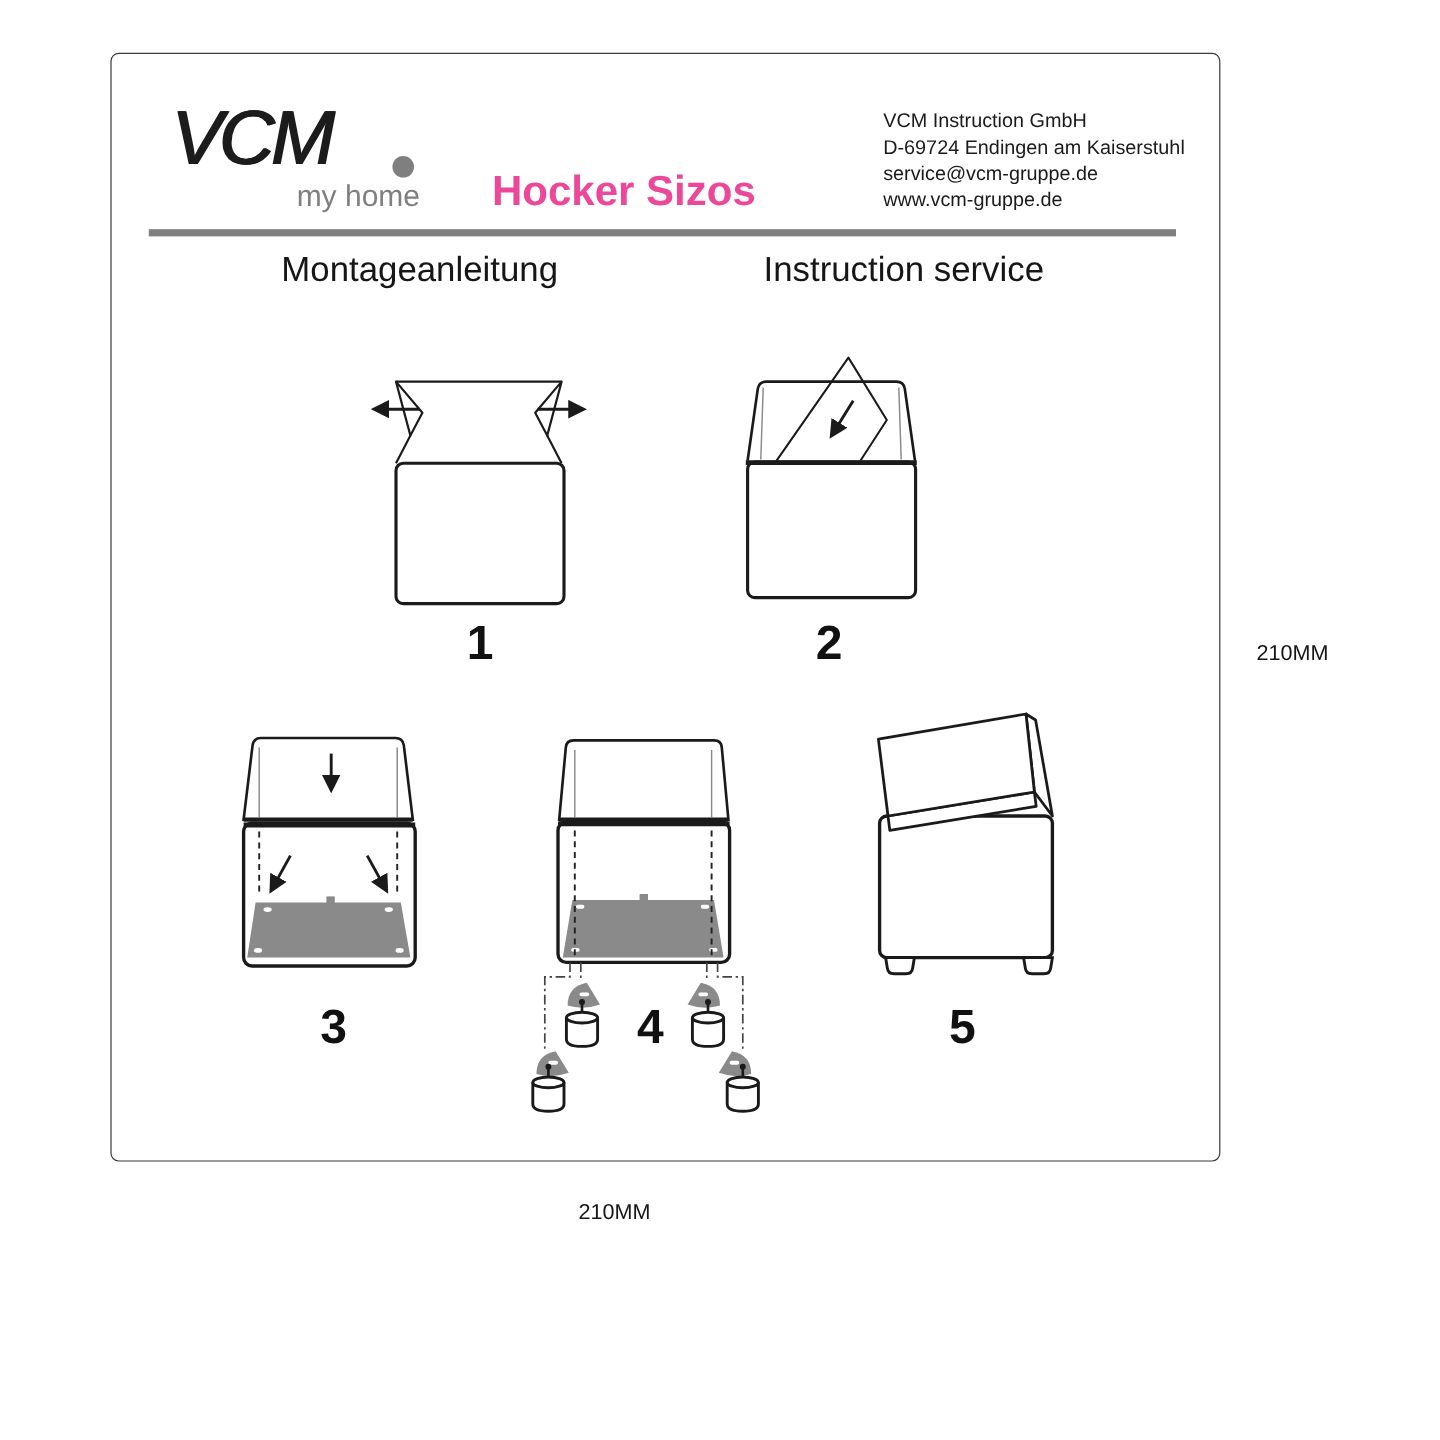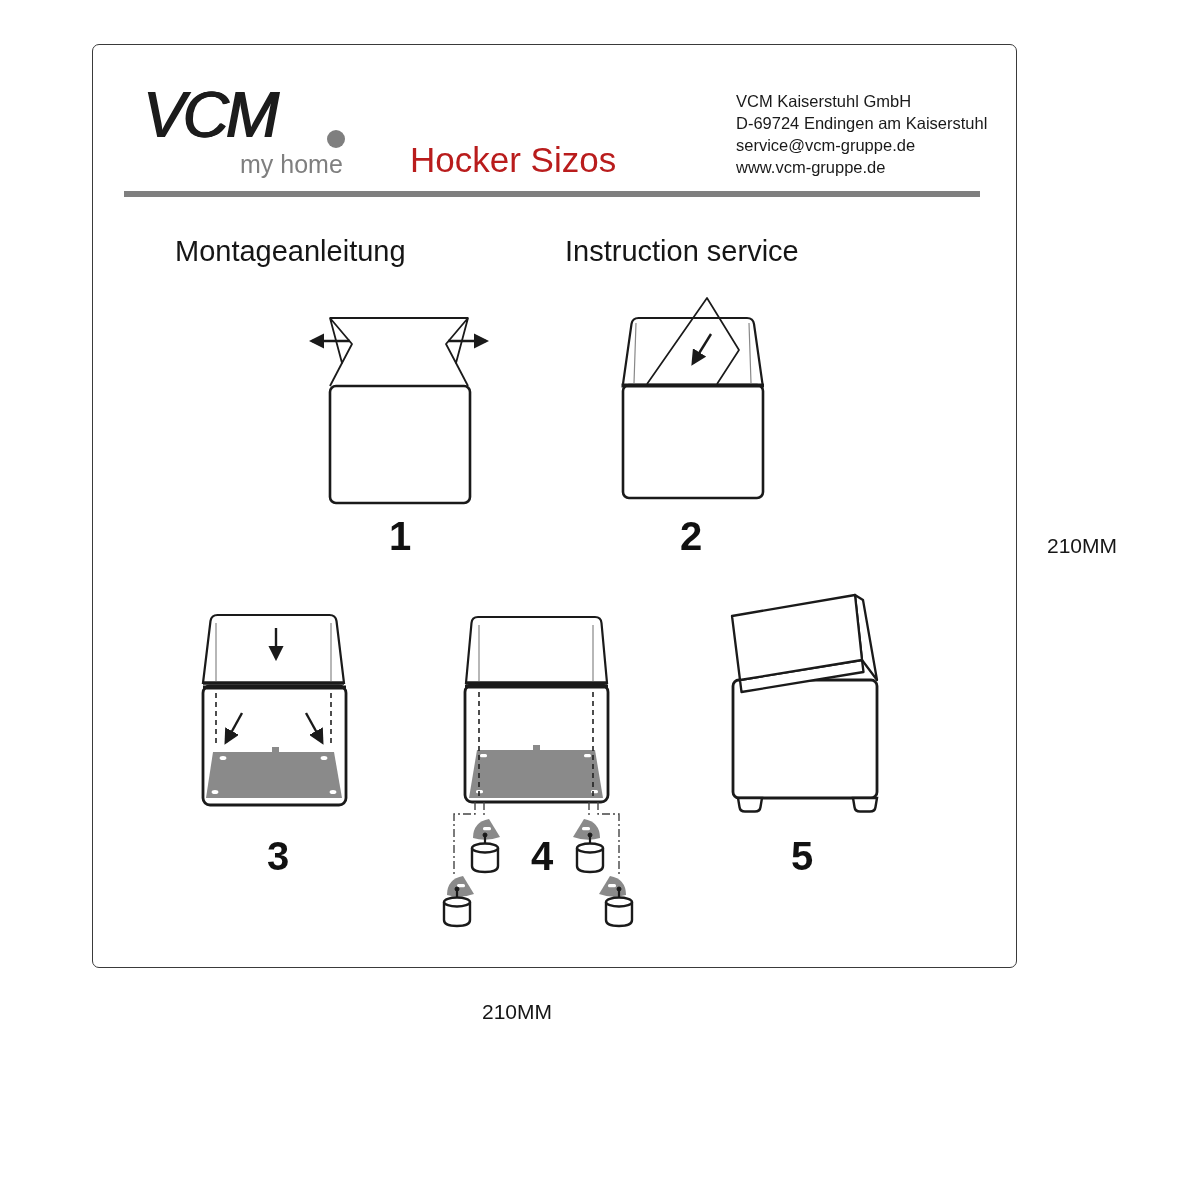--- a/index.html
+++ b/index.html
@@ -5,44 +5,44 @@
   html,body{margin:0;padding:0;background:#fff;}
   body{width:1200px;height:1200px;position:relative;overflow:hidden;
        font-family:"Liberation Sans",sans-serif;color:#1a1a1a;}
   .abs{position:absolute;}
   .sheet-border{left:92px;top:44px;width:923px;height:922px;
        border:1.6px solid #3a3a3a;border-radius:7px;background:#fff;}
   .logo-brand{left:143px;top:78px;font-size:64px;font-weight:normal;font-style:italic;
        letter-spacing:-3px;color:#1c1c1c;
        text-shadow:0.8px 0 0 #1c1c1c,-0.8px 0 0 #1c1c1c;}
   .logo-dot{left:327px;top:130px;width:18px;height:18px;border-radius:50%;background:#7f7f7f;}
-  .logo-tagline{left:240px;top:150px;width:110px;text-align:left;
+  .logo-tagline{left:240px;top:150px;width:110px;text-align:right;
        font-size:25px;color:#7f7f7f;}
-  .doc-title{left:410px;top:140px;font-size:35px;font-weight:normal;color:#b91c1c;}
+  .doc-title{left:410px;top:140px;font-size:35px;font-weight:bold;color:#ec4899;}
   .company{left:736px;top:90px;font-size:16.5px;line-height:22px;color:#1a1a1a;}
   .divider{left:124px;top:191px;width:856px;height:6px;background:#7f7f7f;}
-  .heading{top:209px;font-size:29px;color:#161616;text-align:left;margin-top:26px;}
+  .heading{top:209px;font-size:29px;color:#161616;text-align:right;}
   .heading-de{left:175px;width:290px;}
   .heading-en{left:565px;width:305px;}
   .stepnum{width:44px;text-align:center;font-size:40px;font-weight:bold;color:#111;}
-  .dim{font-size:21px;color:#161616;}
+  .dim{font-size:18px;color:#161616;}
   svg{display:block;}
 </style>
 </head>
 <body>
 
 <div class="abs sheet-border"></div>
 
 <div class="abs logo-brand">VCM</div>
 <div class="abs logo-dot"></div>
 <div class="abs logo-tagline">my home</div>
 <div class="abs doc-title">Hocker Sizos</div>
 
 <div class="abs company">
-  <div>VCM Kaiserstuhl GmbH</div>
+  <div>VCM Instruction GmbH</div>
   <div>D-69724 Endingen am Kaiserstuhl</div>
   <div>service@vcm-gruppe.de</div>
   <div>www.vcm-gruppe.de</div>
 </div>
 
 <div class="abs divider"></div>
 <div class="abs heading heading-de">Montageanleitung</div>
 <div class="abs heading heading-en">Instruction service</div>
 
 <svg class="abs" style="left:280px;top:290px" width="240" height="280" viewBox="0 0 240 280">

